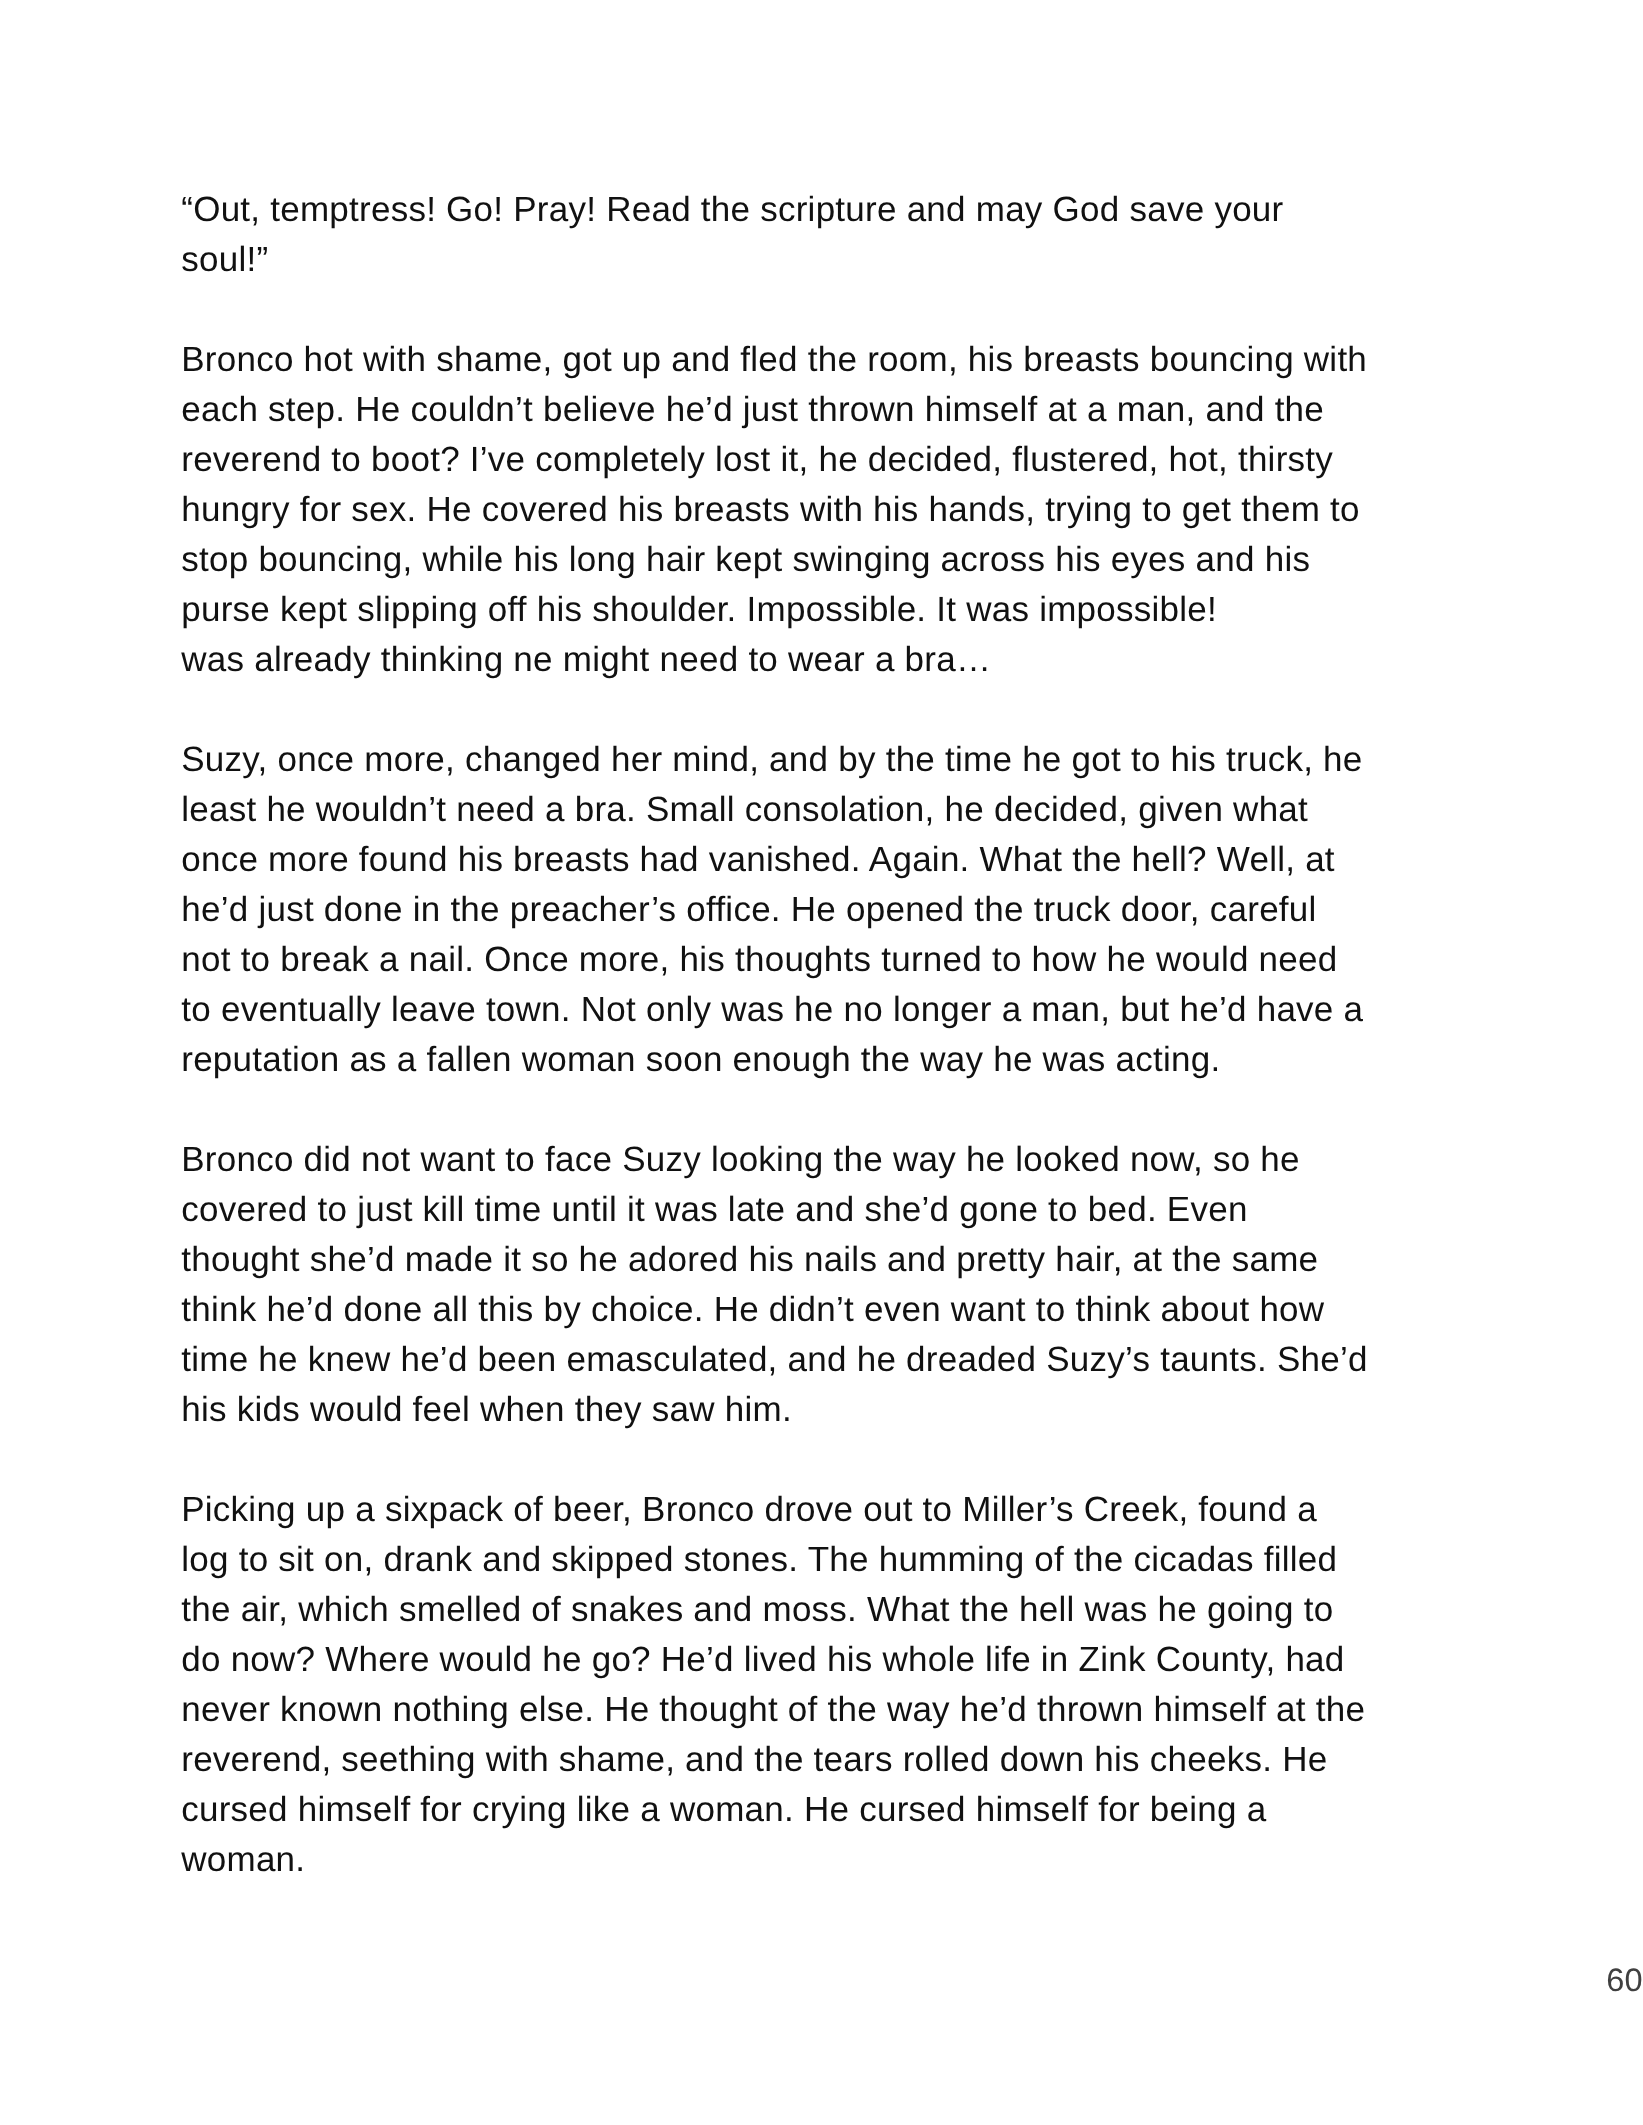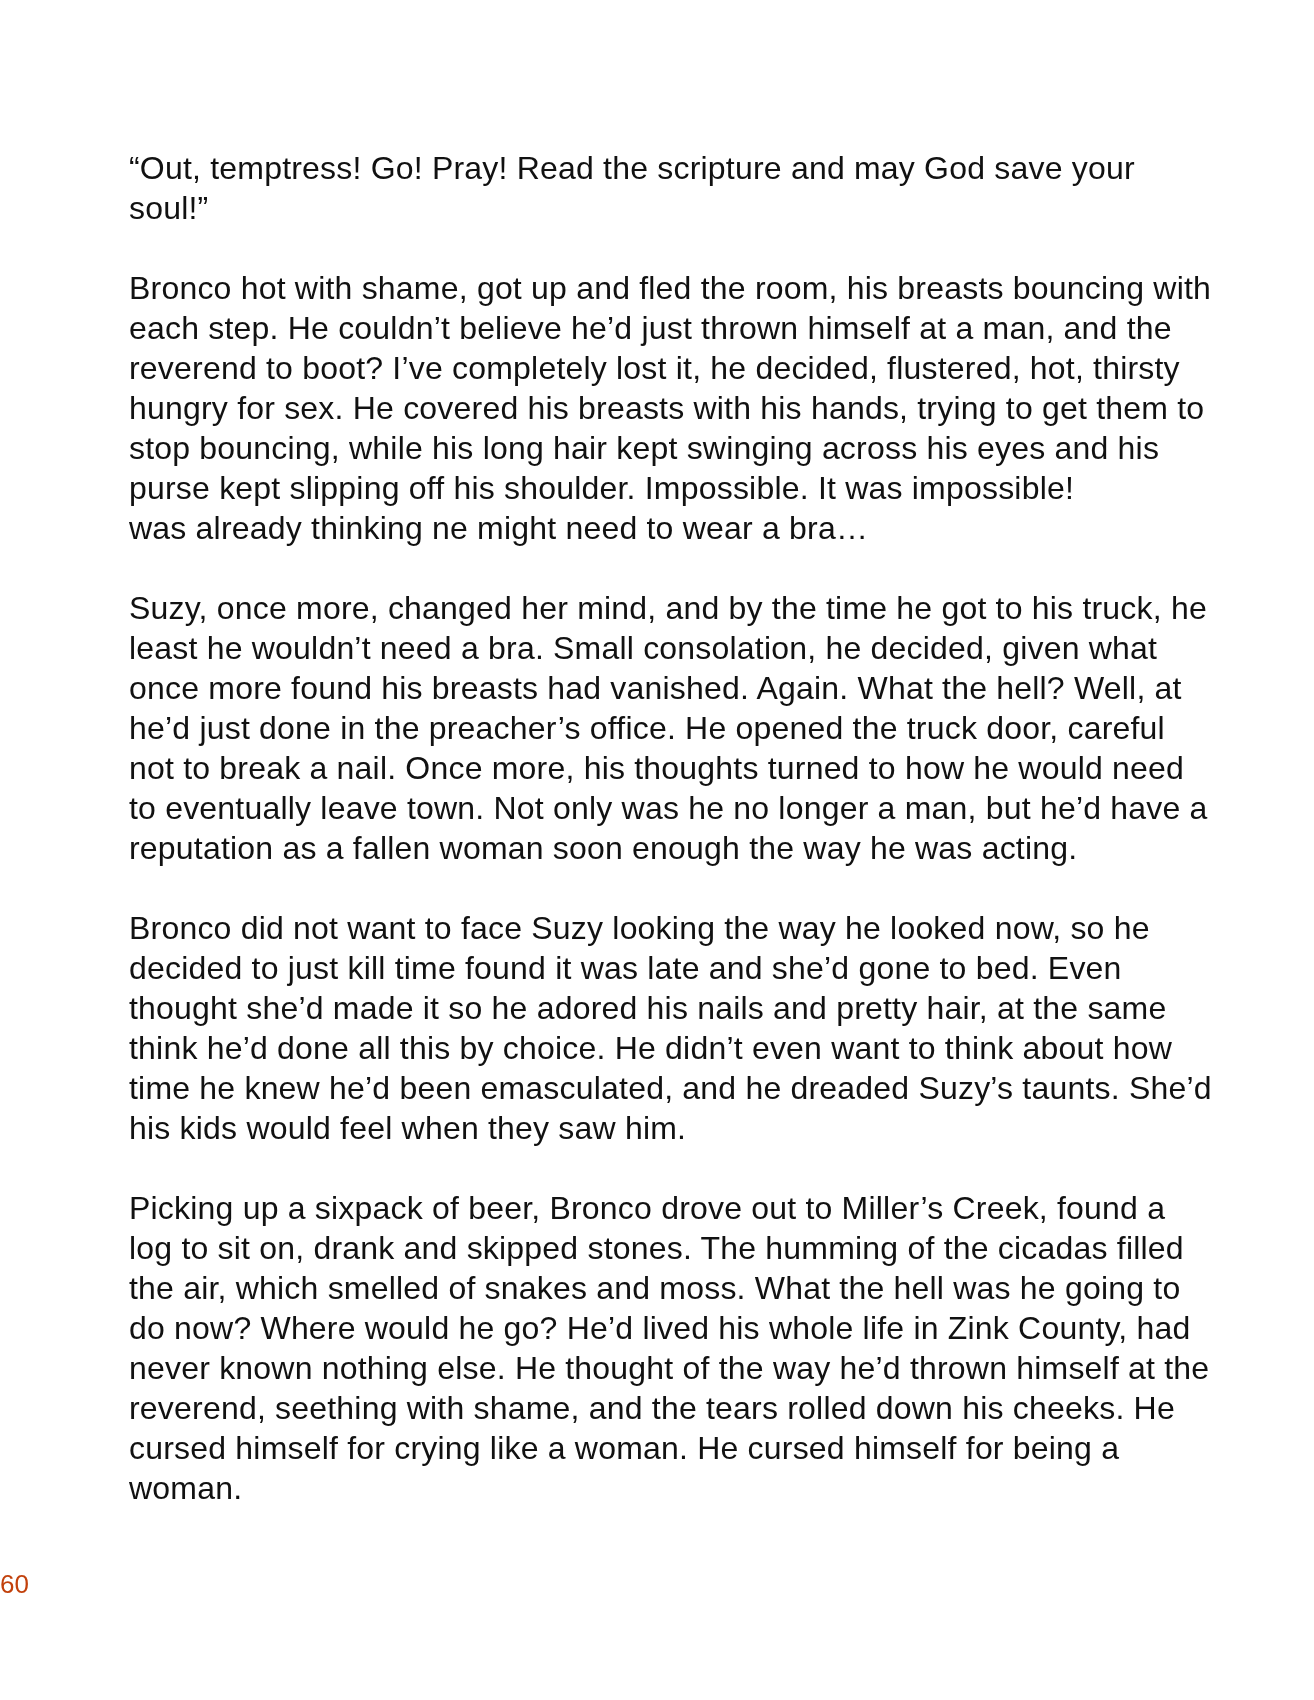--- a/index.html
+++ b/index.html
@@ -15,43 +15,43 @@
   .page {
     position: relative;
     width: 1314px;
     height: 1700px;
     background: #ffffff;
     overflow: hidden;
     color: #111111;
   }
   .text-block {
     position: absolute;
-    left: 129px;
+    left: 145px;
     top: 148px;
     width: 1045px;
-    font-size: 32px;
+    font-size: 28px;
     line-height: 40px;
     letter-spacing: 0.2px;
   }
   .para {
     margin: 0 0 40px 0;
     padding: 0;
   }
   .line {
     white-space: pre;
   }
   .page-number {
     position: absolute;
     top: 1568px;
     left: 0;
     width: 1314px;
-    text-align: left;
+    text-align: right;
     font-size: 26px;
     line-height: 32px;
-    color: #c2410c;
+    color: #404040;
   }
 </style>
 </head>
 <body>
 
 <div class="page">
   <div class="text-block" id="text-block">
       <div class="para">
         <div class="line">“Out, temptress! Go! Pray! Read the scripture and may God save your</div>
         <div class="line">soul!”</div>
@@ -69,21 +69,21 @@
         <div class="line">Suzy, once more, changed her mind, and by the time he got to his truck, he</div>
         <div class="line">least he wouldn’t need a bra. Small consolation, he decided, given what</div>
         <div class="line">once more found his breasts had vanished. Again. What the hell? Well, at</div>
         <div class="line">he’d just done in the preacher’s office. He opened the truck door, careful</div>
         <div class="line">not to break a nail. Once more, his thoughts turned to how he would need</div>
         <div class="line">to eventually leave town. Not only was he no longer a man, but he’d have a</div>
         <div class="line">reputation as a fallen woman soon enough the way he was acting.</div>
       </div>
       <div class="para">
         <div class="line">Bronco did not want to face Suzy looking the way he looked now, so he</div>
-        <div class="line">decided to just kill time found it was late and she’d gone to bed. Even</div>
+        <div class="line">covered to just kill time until it was late and she’d gone to bed. Even</div>
         <div class="line">thought she’d made it so he adored his nails and pretty hair, at the same</div>
         <div class="line">think he’d done all this by choice. He didn’t even want to think about how</div>
         <div class="line">time he knew he’d been emasculated, and he dreaded Suzy’s taunts. She’d</div>
         <div class="line">his kids would feel when they saw him.</div>
       </div>
       <div class="para">
         <div class="line">Picking up a sixpack of beer, Bronco drove out to Miller’s Creek, found a</div>
         <div class="line">log to sit on, drank and skipped stones. The humming of the cicadas filled</div>
         <div class="line">the air, which smelled of snakes and moss. What the hell was he going to</div>
         <div class="line">do now? Where would he go? He’d lived his whole life in Zink County, had</div>

